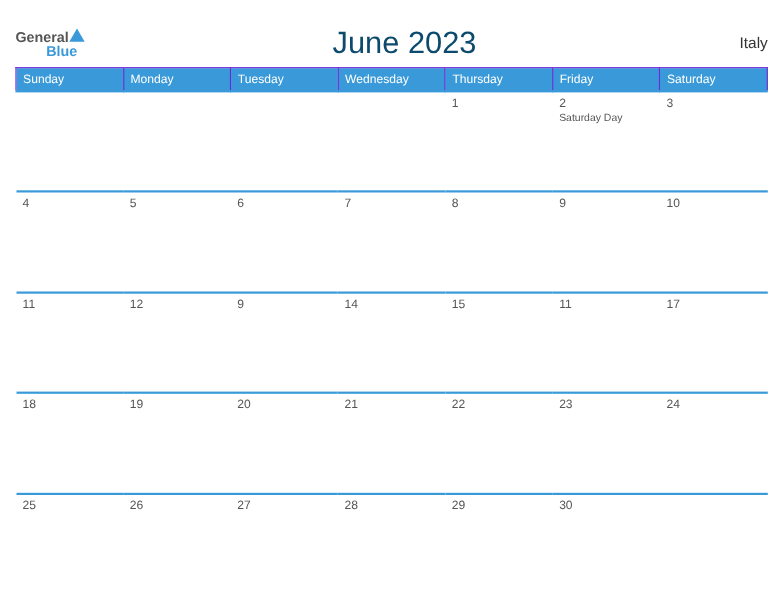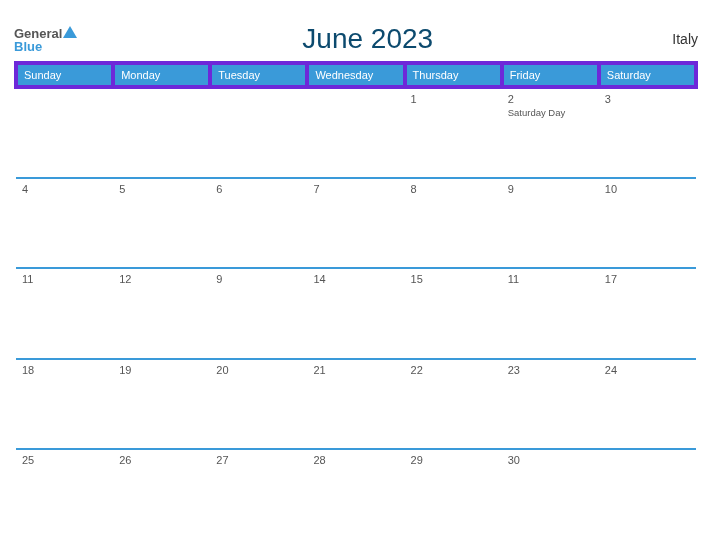--- a/index.html
+++ b/index.html
@@ -27,20 +27,21 @@
       font-size: 13px;
       font-weight: bold;
       color: #555;
       line-height: 1;
     }
     .logo-text-blue {
       font-size: 13px;
       font-weight: bold;
       color: #3a9ad9;
       line-height: 1;
+      margin-left: 28px;
     }
     .logo-triangle {
       width: 0;
       height: 0;
       border-left: 7px solid transparent;
       border-right: 7px solid transparent;
       border-bottom: 12px solid #3a9ad9;
       margin-left: 1px;
       margin-bottom: 2px;
     }
@@ -71,21 +72,21 @@
       border-collapse: collapse;
       flex: 1;
     }
     .calendar-table thead tr th {
       background-color: #3a9ad9;
       color: #fff;
       font-size: 11px;
       font-weight: normal;
       padding: 4px 6px;
       text-align: left;
-      border: 4px solid #6d28d9;
+      border: 1px solid #6d28d9;
     }
     .calendar-table tbody tr {
       border-top: 2px solid #3a9ad9;
     }
     .calendar-table tbody tr td {
       width: calc(100% / 7);
       vertical-align: top;
       padding: 4px 6px;
       font-size: 11px;
       color: #444;

